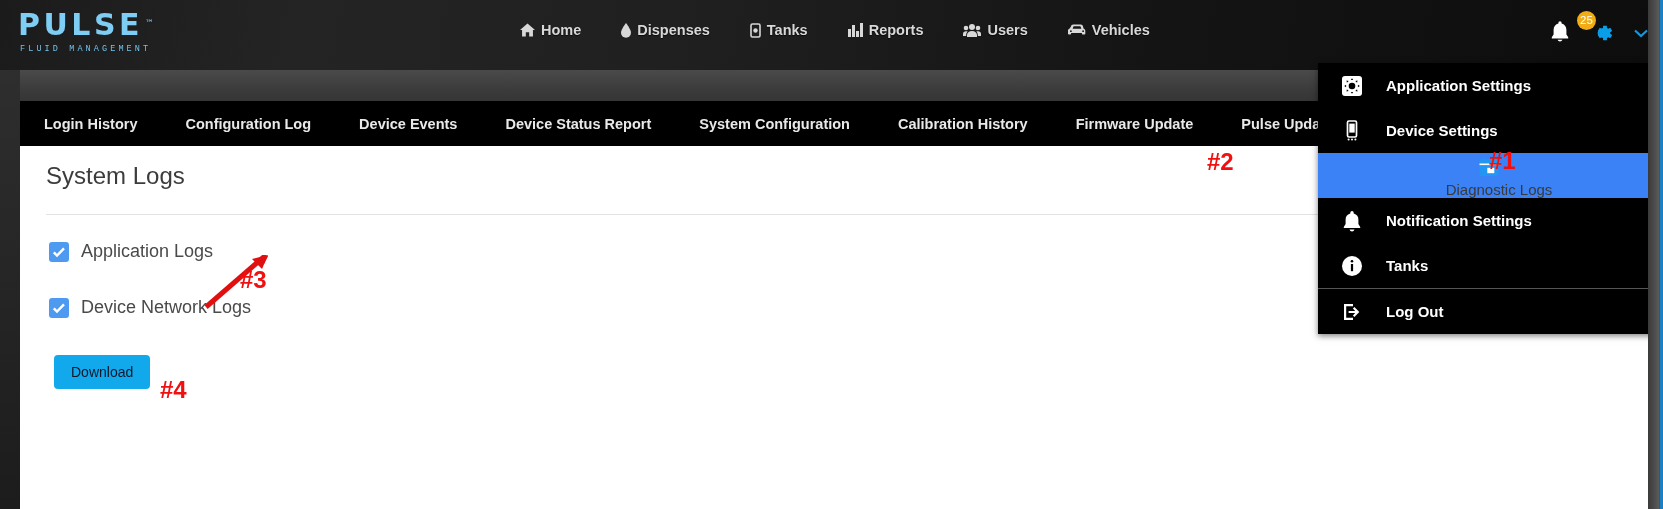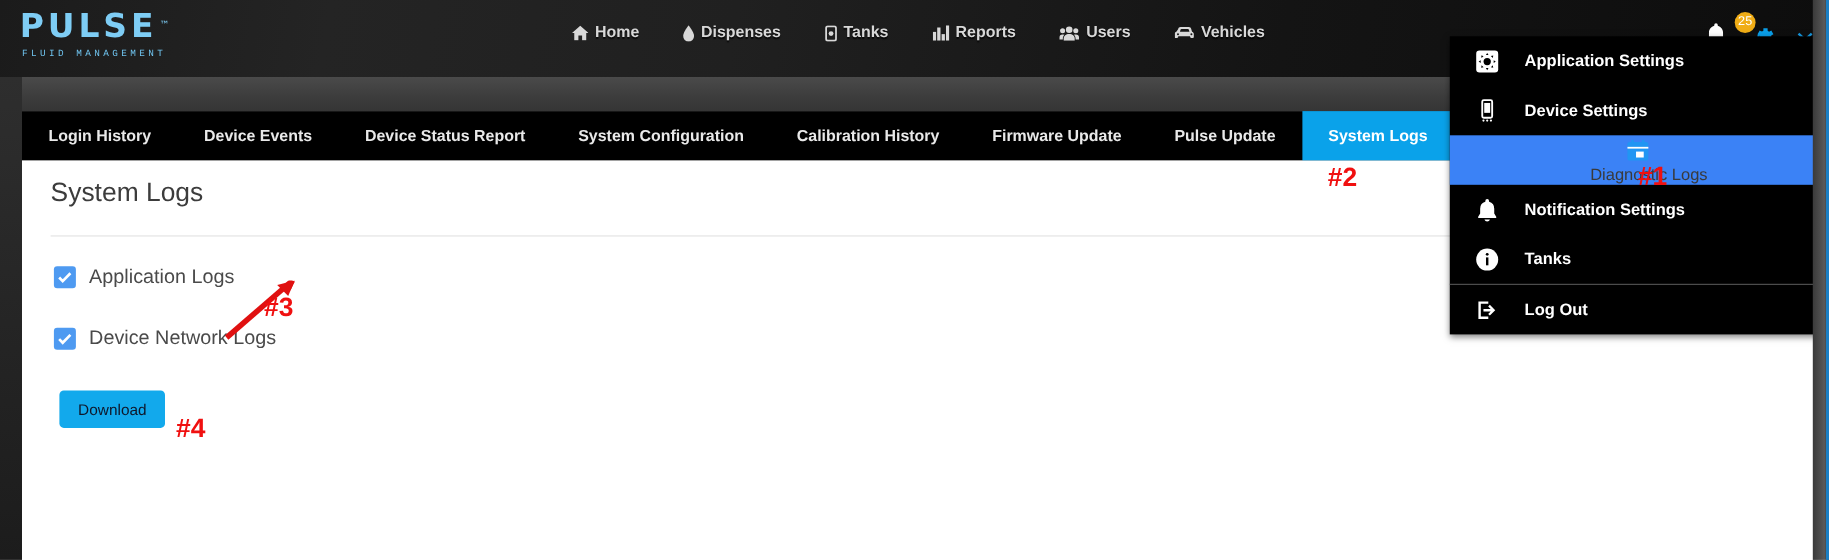--- a/index.html
+++ b/index.html
@@ -116,21 +116,21 @@
   }
   .gear-btn { cursor:pointer; width:26px; height:26px; }
   .gear-btn svg { fill:#0a9ee8; display:block; }
   .chev-btn { cursor:pointer; width:20px; height:20px; }
   .chev-btn svg { stroke:#1596dd; fill:none; stroke-width:2.2; display:block; }
 
   
   .dropdown {
     position: absolute;
     left: 1318px;
-    top: 33px;
+    top: 63px;
     width: 342px;
     background: #000000;
     z-index: 40;
     box-shadow: 0 2px 6px rgba(0,0,0,.5);
   }
   .menu-item {
     height: 45px;
     display: flex;
     align-items: center;
     padding-left: 20px;
@@ -407,20 +407,23 @@
 </div>
 
 <div class="leftrail"></div>
 <div class="tabstrip-top"></div>
 
 <div class="tabbar">
   <div class="tab">
       <span>Login History</span>
     </div>
   <div class="tab">
+      <span>Configuration Log</span>
+    </div>
+  <div class="tab">
       <span>Device Events</span>
     </div>
   <div class="tab">
       <span>Device Status Report</span>
     </div>
   <div class="tab">
       <span>System Configuration</span>
     </div>
   <div class="tab">
       <span>Calibration History</span>

